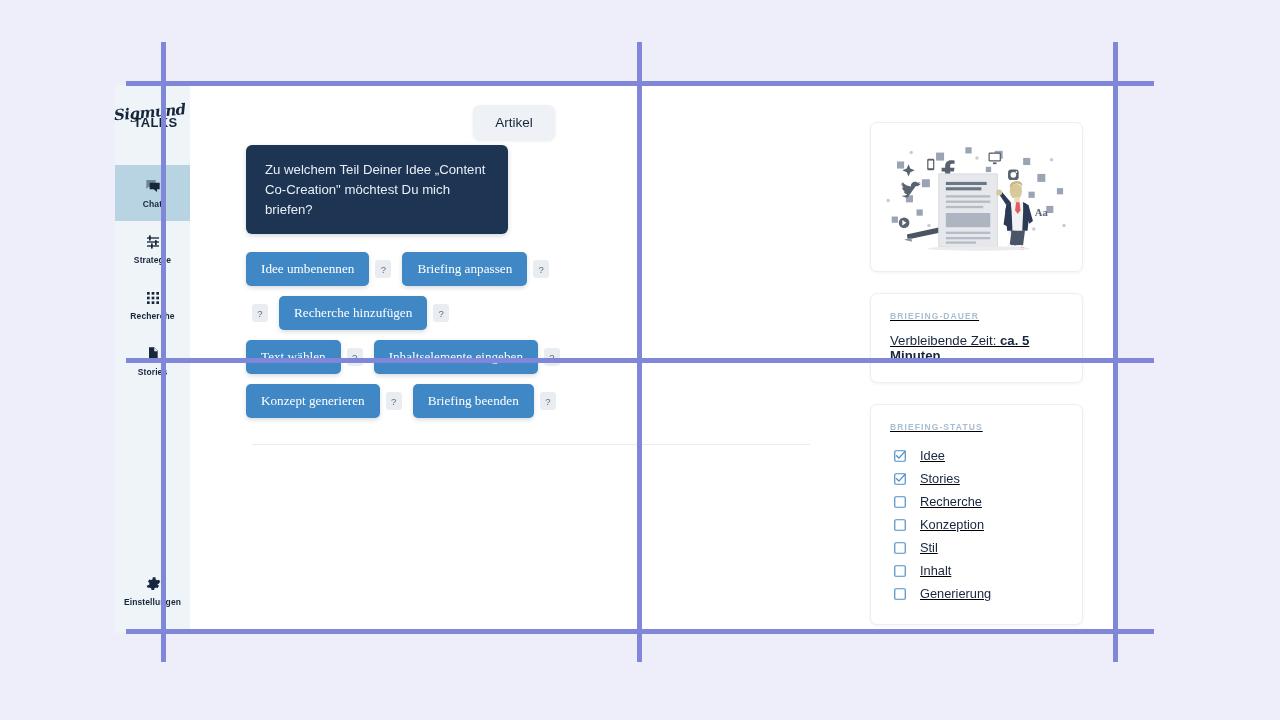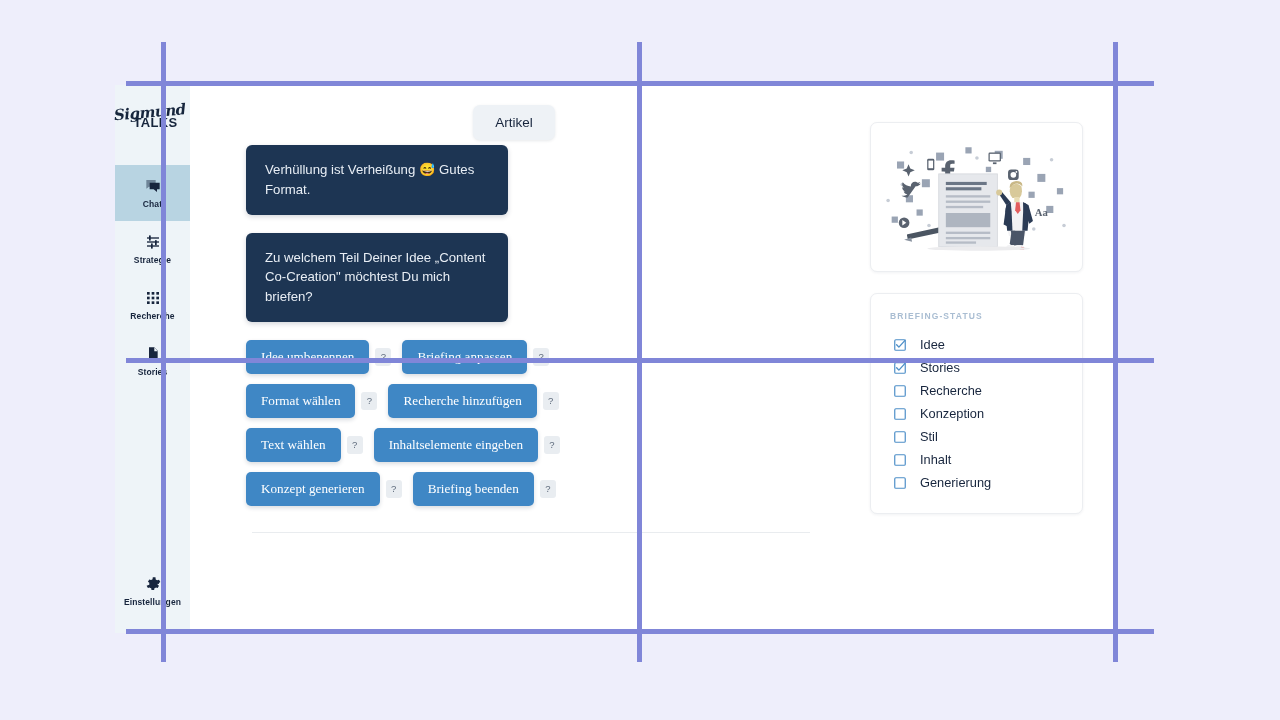--- a/index.html
+++ b/index.html
@@ -192,20 +192,21 @@
     width: 26px; height: 26px; margin-right: 6px;
     display: flex; align-items: center; justify-content: center;
     cursor: pointer; background: none; border: none;
   }
   .send-btn svg { width: 18px; height: 18px; }
 
   
   #rightpanel {
     width: 265px; flex: 0 0 265px;
     padding: 37px 32px 0 20px;
+    text-decoration: underline;
   }
   .card {
     background: #ffffff;
     border: 1px solid #eceef1;
     border-radius: 7px;
     box-shadow: 0 1px 3px rgba(20,35,60,.06);
     margin-bottom: 21px;
   }
   .card.illus { padding: 10px; }
   .illus-box {
@@ -324,34 +325,32 @@
     </div>
 
     <div id="center">
 
       <div class="tab-row">
         <div class="tab">Artikel</div>
       </div>
 
       <div class="chat-scroll">
 
-        <div class="bubble">Verhüllung ist Verheißung 😅 Gutes Format.</div>
         <div class="bubble">Zu welchem Teil Deiner Idee „Content Co-Creation" möchtest Du mich briefen?</div>
 
         <div class="actions">
 
           <div class="action-row">
             <button class="act-btn">Idee umbenennen</button>
             <div class="help-badge">?</div>
             <button class="act-btn">Briefing anpassen</button>
             <div class="help-badge">?</div>
           </div>
 
           <div class="action-row">
-            <button class="act-btn">Format wählen</button>
             <div class="help-badge">?</div>
             <button class="act-btn">Recherche hinzufügen</button>
             <div class="help-badge">?</div>
           </div>
 
           <div class="action-row">
             <button class="act-btn">Text wählen</button>
             <div class="help-badge">?</div>
             <button class="act-btn">Inhaltselemente eingeben</button>
             <div class="help-badge">?</div>
@@ -467,20 +466,26 @@
               <path d="M143 118 q-4 3-1 5 h9 l-1-5z" fill="#f2f2f4"></path>
               <path d="M158 118 q5 2 3 5 h-8 l-1-5z" fill="#f2f2f4"></path>
               <path d="M158 120 q5 1 3 3 h-5z" fill="#e35d5d"></path>
             </g>
 
             <ellipse cx="110" cy="122" rx="58" ry="2.5" fill="#ececee"></ellipse>
           </svg>
         </div>
       </div>
 
+      <div class="card pad">
+        <div class="card-kicker">BRIEFING-DAUER</div>
+        <div class="card-line">
+          <span>Verbleibende Zeit: </span><b>ca. 5 Minuten</b>
+        </div>
+      </div>
 
       <div class="card pad">
         <div class="card-kicker">BRIEFING-STATUS</div>
         <div class="status-list">
 
           <div class="status-item">
             <span class="cbx">
               <svg viewBox="0 0 16 16" fill="none">
                   <rect x="1" y="1" width="14" height="14" rx="1.5" stroke="#4e8fc8" stroke-width="1.6"></rect>
                   <path d="M3.5 7.6l3 3.2L15 1.5" stroke="#4e8fc8" stroke-width="1.8" stroke-linecap="round" stroke-linejoin="round"></path>

